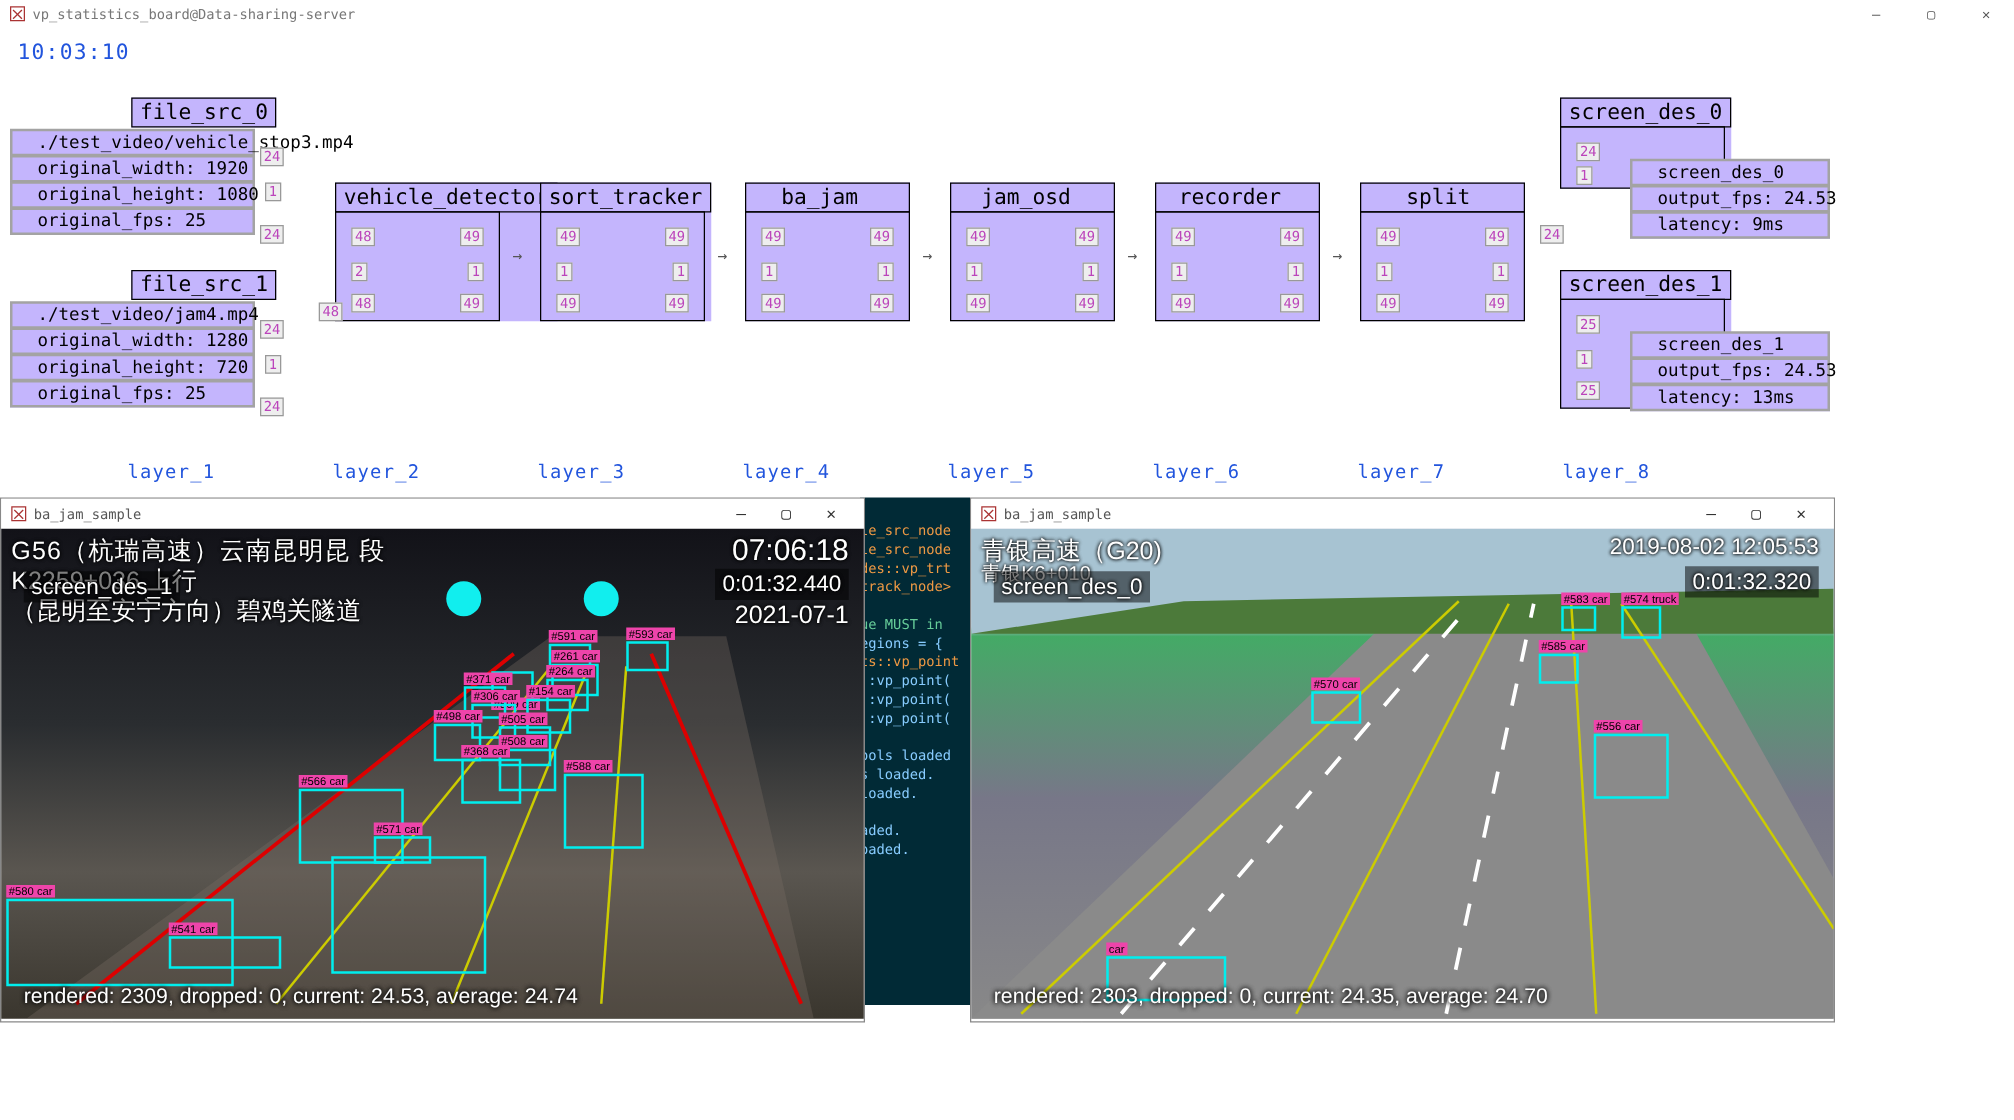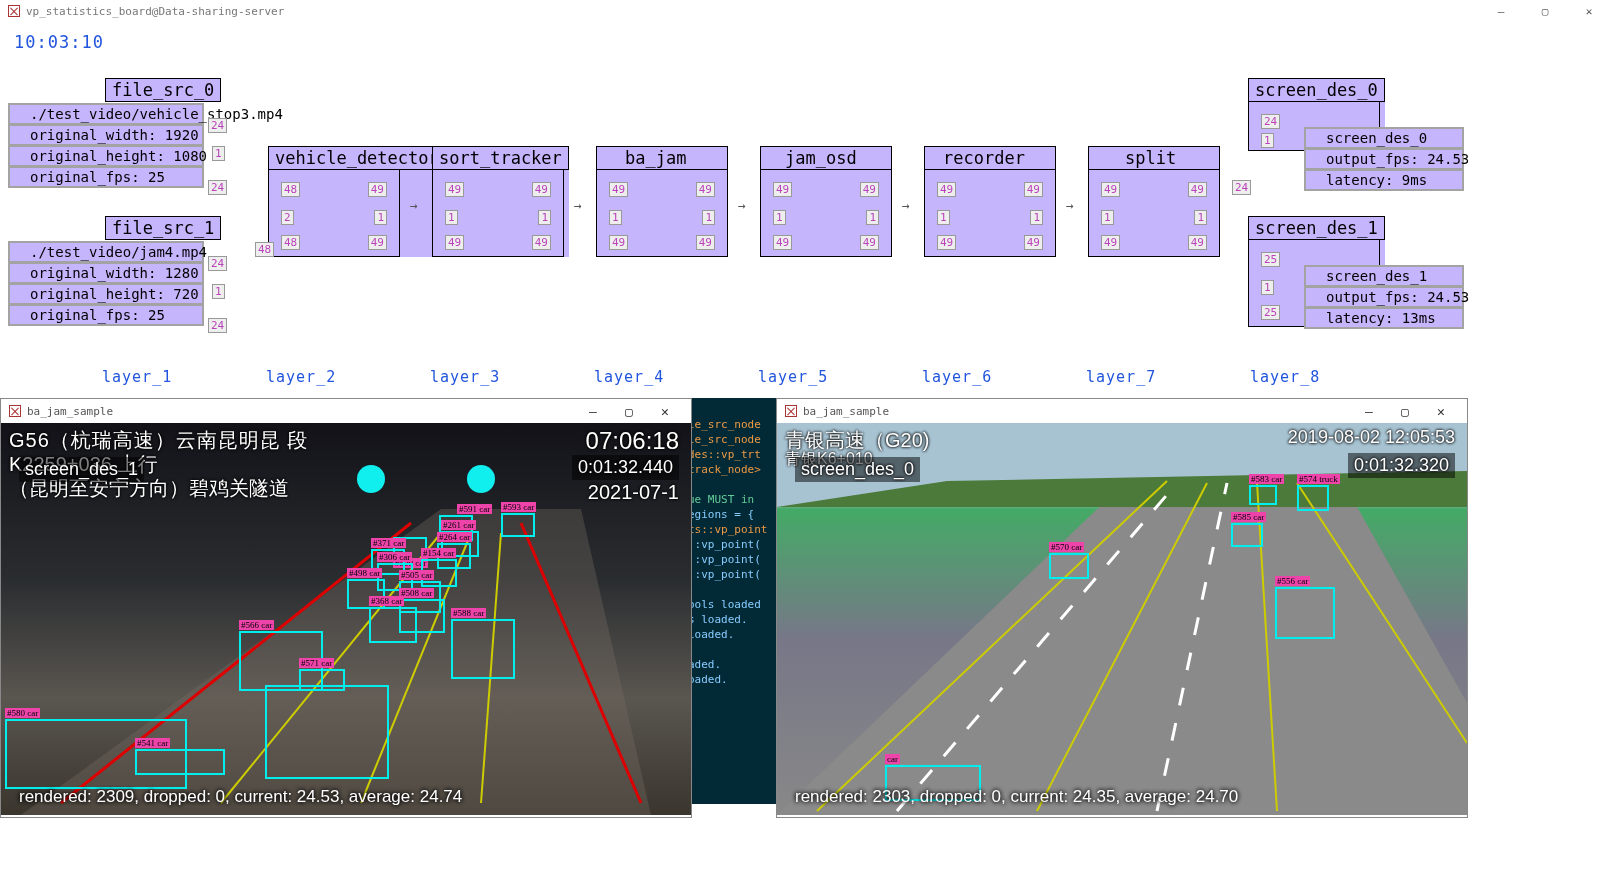--- a/index.html
+++ b/index.html
@@ -21,21 +21,21 @@
   .nbox{border:1px solid #000;width:130px;height:86px;position:relative;margin-top:-1px}
   .tag{background:#eee;border:1px solid #999;font-size:11px;padding:0 2px;position:absolute;color:#b4b}
   .layer-label{color:#25d;font-size:15px;letter-spacing:1px}
   
   .vwin{position:absolute;border:1px solid #888;background:#fff}
   .vtitle{height:24px;display:flex;align-items:center;padding:0 8px;font-size:11px;color:#555;background:#fff}
   .vctl{margin-left:auto;display:flex;gap:0}
   .vctl span{width:36px;text-align:center;color:#333;font-size:13px}
   .frame{position:relative;width:100%;background:#333;overflow:hidden}
   .ovl{position:absolute;color:#fff;text-shadow:0 0 3px #000,0 0 3px #000;font-family:Arial,sans-serif}
-  .det-label{position:absolute;background:#e4a;color:#000;font-size:9px;padding:0 2px;font-family:Liberation Serif, serif;white-space:nowrap}
+  .det-label{position:absolute;background:#e4a;color:#000;font-size:9px;padding:0 2px;font-family:Liberation Sans, sans-serif;white-space:nowrap}
   .det-box{position:absolute;border:2px solid #0ee}
   .stats-line{position:absolute;bottom:8px;left:18px;color:#fff;font-size:17px;font-family:Arial;text-shadow:0 0 4px #000,0 0 4px #000}
   .code-peek{position:absolute;background:#012a36;color:#8cf;font-size:11px;font-family:monospace;padding:4px 0;line-height:15px;white-space:pre;overflow:hidden}
   .code-peek .o{color:#e94}
   .code-peek .g{color:#6c9}
   .arrow{color:#555}
   svg.roadlines{position:absolute;left:0;top:0;pointer-events:none}
 </style>
 </head>
 <body>
@@ -244,21 +244,21 @@
     <div class="ovl" style="left:8px;top:28px;font-size:20px">   K2259+036 上行</div>
     <div class="ovl" style="left:8px;top:52px;font-size:20px">（昆明至安宁方向）碧鸡关隧道</div>
     <div class="ovl" style="left:18px;top:34px;font-size:18px;background:rgba(0,0,0,.5);padding:2px 6px">screen_des_1</div>
     <div class="ovl" style="right:12px;top:4px;font-size:24px">07:06:18</div>
     <div class="ovl" style="right:12px;top:32px;font-size:18px;background:rgba(0,0,0,.5);padding:2px 6px">0:01:32.440</div>
     <div class="ovl" style="right:12px;top:58px;font-size:20px">2021-07-1</div>
     <div id="dets-left">
         <div class="det-box" style="left: 500px; top: 90px; width: 30px; height: 20px;"></div>
         <div class="det-label" style="left: 500px; top: 79px;">#593 car</div>
         <div class="det-box" style="left: 438px; top: 92px; width: 30px; height: 22px;"></div>
-        <div class="det-label" style="left: 438px; top: 81px; margin-left: 18px;">#591 car</div>
+        <div class="det-label" style="left: 438px; top: 81px;">#591 car</div>
         <div class="det-box" style="left: 440px; top: 108px; width: 34px; height: 22px;"></div>
         <div class="det-label" style="left: 440px; top: 97px;">#261 car</div>
         <div class="det-box" style="left: 392px; top: 114px; width: 30px; height: 22px;"></div>
         <div class="det-label" style="left: 392px; top: 103px; margin-top: 32px;">#509 car</div>
         <div class="det-box" style="left: 436px; top: 120px; width: 30px; height: 22px;"></div>
         <div class="det-label" style="left: 436px; top: 109px;">#264 car</div>
         <div class="det-box" style="left: 370px; top: 126px; width: 30px; height: 22px;"></div>
         <div class="det-label" style="left: 370px; top: 115px;">#371 car</div>
         <div class="det-box" style="left: 376px; top: 140px; width: 32px; height: 24px;"></div>
         <div class="det-label" style="left: 376px; top: 129px;">#306 car</div>

